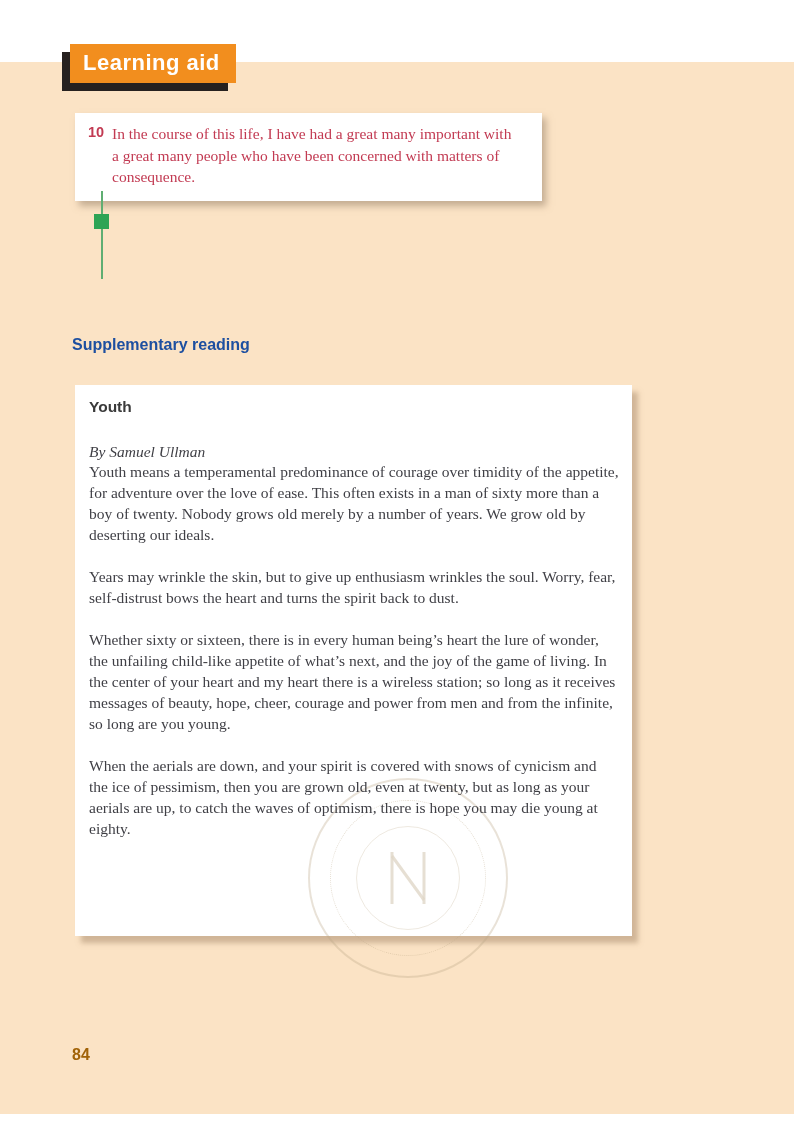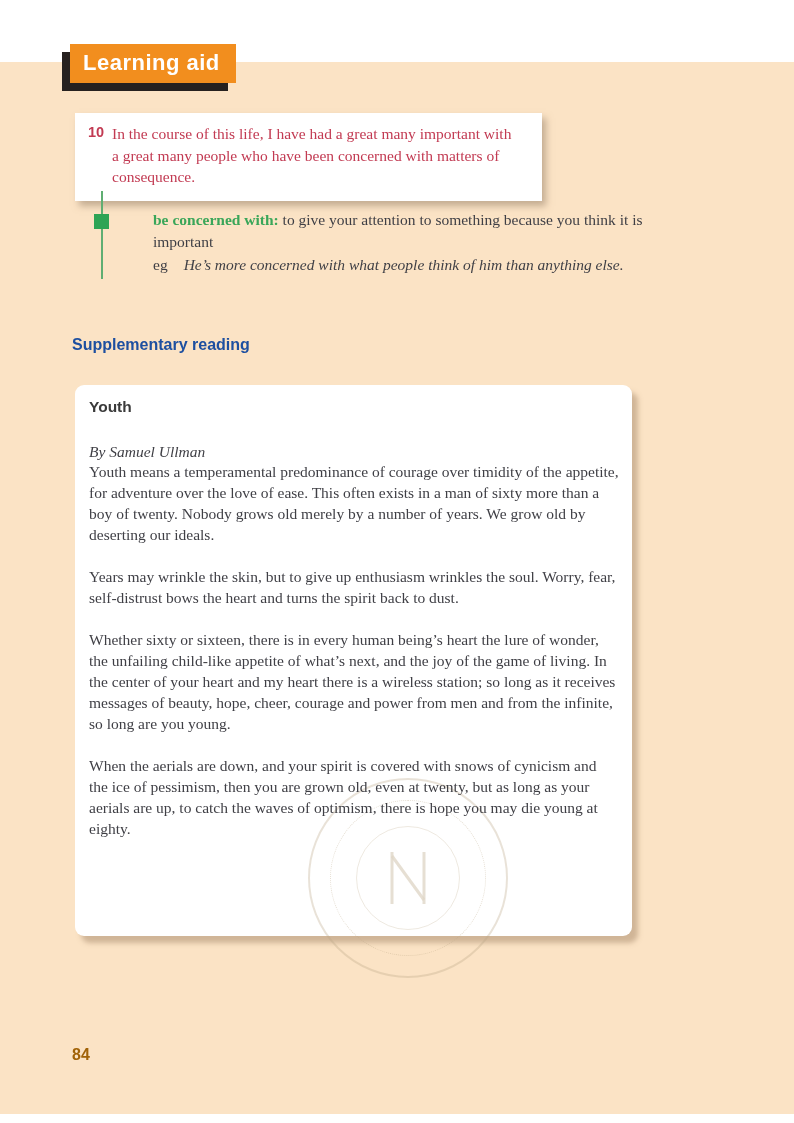--- a/index.html
+++ b/index.html
@@ -63,21 +63,20 @@
     position:absolute; left:72px; top:336px;
     font-family:"Liberation Sans", sans-serif; font-weight:bold;
     font-size:16px; color:#1d4fa0;
   }
   
   .article-box {
     position:absolute; left:75px; top:385px; width:557px; height:551px;
     background:#ffffff;
     box-shadow:6px 7px 5px rgba(166,136,106,0.5);
     padding:13px 26px 0 14px;
-    border-radius:9px;
   }
   .article-title {
     font-family:"Liberation Sans", sans-serif; font-weight:bold;
     font-size:15.5px; color:#3a3a3a; margin-bottom:27px;
     position:relative; z-index:1;
   }
   .byline {
     font-style:italic; font-size:15.5px; color:#3f3f45; 
     position:relative; z-index:1;
   }
@@ -124,24 +123,20 @@
     <div class="badge">Learning aid</div>
   </div>
 
   <div class="quote-box">
     <span class="quote-num">10</span>
     <p class="quote-text">In the course of this life, I have had a great many important with a great many people who have been concerned with matters of consequence.</p>
   </div>
 
   <div class="note-rule"></div>
   <div class="note-square"></div>
-  <div class="note-body">
-    <p class="note-def"><span class="note-term">be concerned with:</span><span> to give your attention to something because you think it is important</span></p>
-    <p class="note-eg"><span class="eg-label">eg</span><span class="note-example">He’s more concerned with what people think of him than anything else.</span></p>
-  </div>
 
   <h2 class="section-heading">Supplementary reading</h2>
 
   <div class="article-box">
     <div class="watermark">
       <div class="wm-outer"></div>
       <div class="wm-mid"></div>
       <div class="wm-inner"></div>
       <svg class="wm-glyph" width="44" height="60" viewBox="0 0 44 60">
         <g fill="none" stroke="rgba(185,165,132,0.8)" stroke-width="3">

